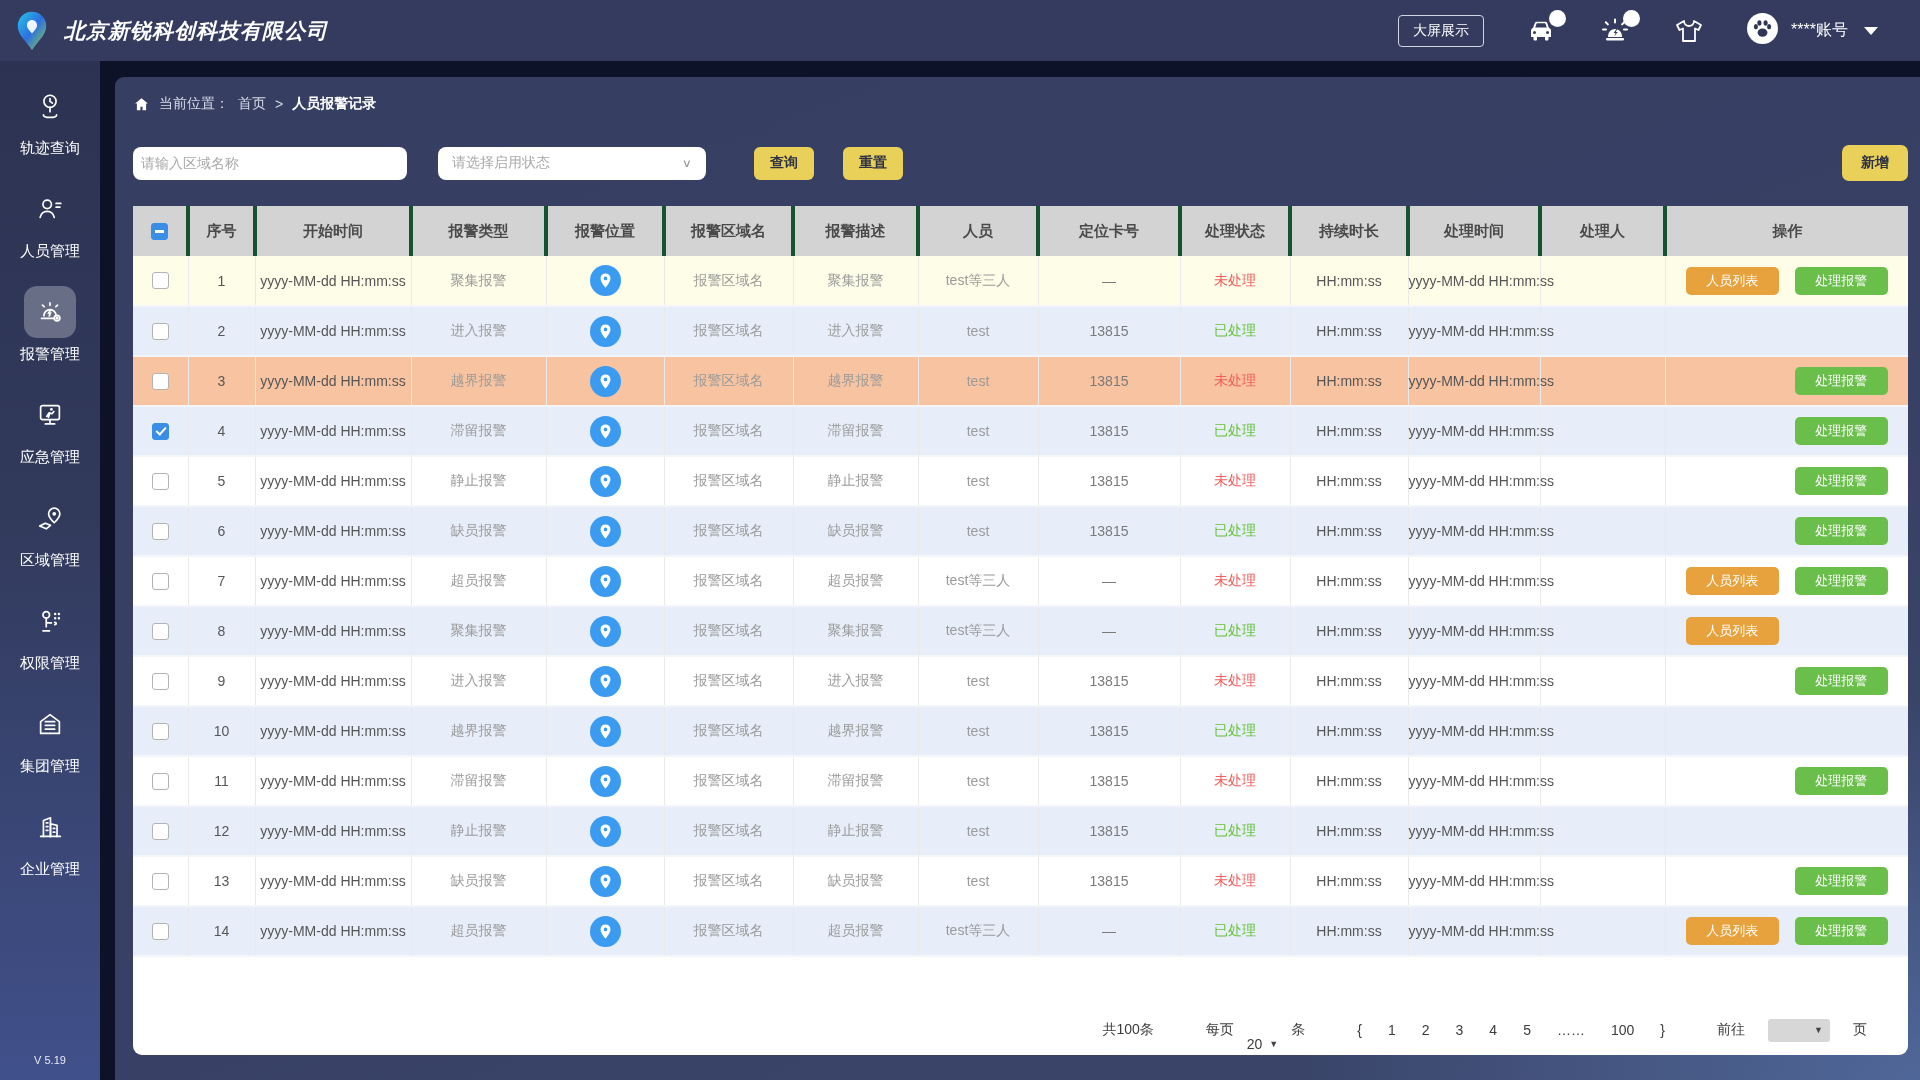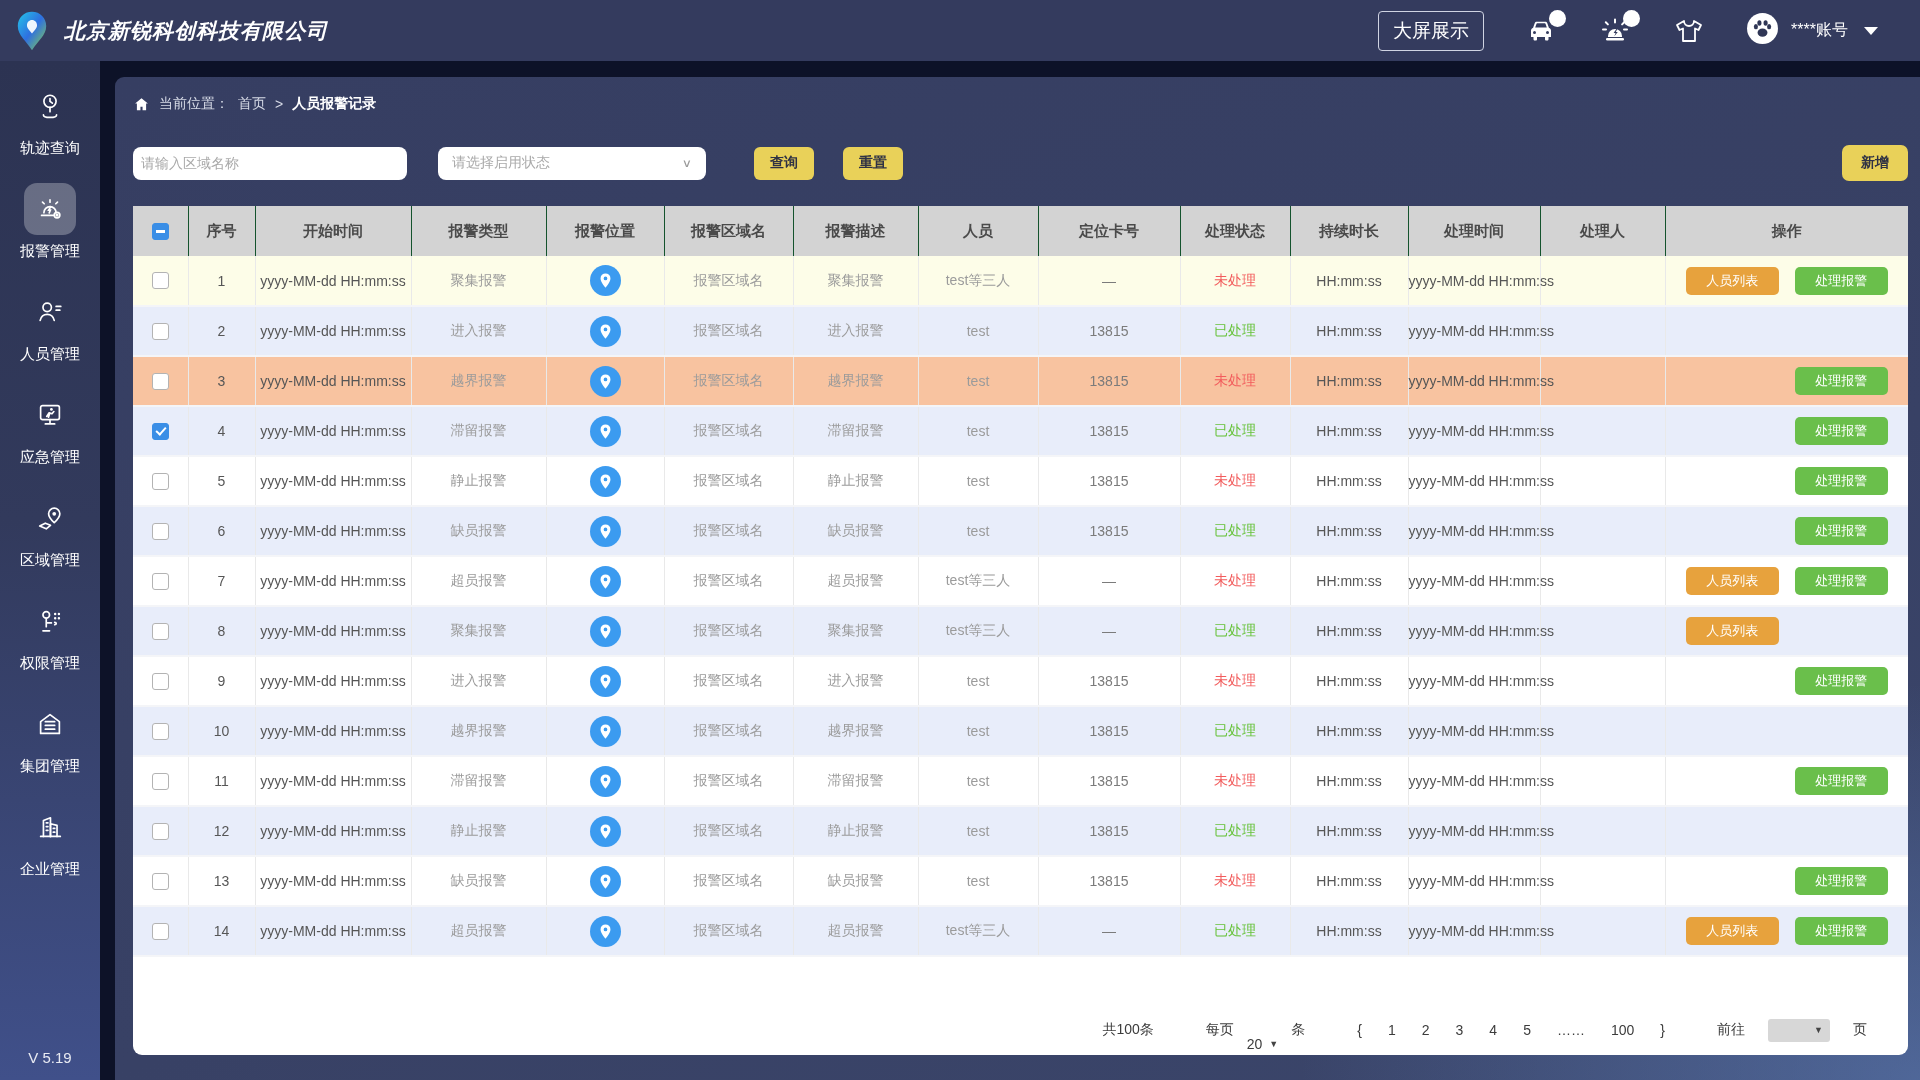--- a/index.html
+++ b/index.html
@@ -5,39 +5,39 @@
   * { margin:0; padding:0; box-sizing:border-box; }
   html,body { width:1920px; height:1080px; overflow:hidden;
     font-family:"Liberation Sans","DejaVu Sans",sans-serif; background:#0d1228; }
 
   
   .top-header { position:absolute; left:0; top:0; width:1920px; height:61px;
     background:var(--header-bg); display:flex; align-items:center; z-index:5; }
   .logo-wrap { width:44px; height:44px; margin-left:10px; display:flex; align-items:center; justify-content:center; }
   .company-name { color:#fff; font-size:21px; font-weight:bold; margin-left:10px; letter-spacing:1px;font-style:italic; }
   .header-right { margin-left:auto; display:flex; align-items:center; gap:40px; padding-right:42px; }
-  .bigscreen-btn { color:#fff; font-size:19px; border:1px solid #cfd3e2; border-radius:4px;
+  .bigscreen-btn { color:#fff; font-size:14px; border:1px solid #cfd3e2; border-radius:4px;
     padding:6px 14px; background:transparent; cursor:pointer; }
   .hicon { position:relative; width:34px; height:34px; display:flex; align-items:center; justify-content:center; }
   .hicon svg { width:32px; height:32px; }
   .badge-dot { position:absolute; top:-4px; right:-8px; width:17px; height:17px; border-radius:50%; background:#fff; }
   .account-area { display:flex; align-items:center; gap:12px; color:#fff; font-size:16px; }
   .avatar svg { width:33px; height:33px; }
   .caret-down { width:0; height:0; border-left:7px solid transparent; border-right:7px solid transparent;
     border-top:8px solid #fff; margin-left:4px; }
 
   
   .sidebar { position:absolute; left:0; top:61px; width:100px; height:1019px;
     background:linear-gradient(180deg,#2c3352 0%,#323a5c 45%,#40508a 100%); padding-top:19px; z-index:4; }
   .side-item { width:100px; height:103px; display:flex; flex-direction:column; align-items:center; cursor:pointer; }
   .side-icon-box { width:52px; height:52px; display:flex; align-items:center; justify-content:center; border-radius:13px; }
   .side-item.active .side-icon-box { background:rgba(255,255,255,.28); }
   .side-icon-box svg { width:30px; height:30px; }
   .side-label { color:#fff; font-size:15px; margin-top:7px; }
-  .version { position:absolute; bottom:14px; width:100%; text-align:center; color:#e8eaf2; font-size:15px; }
+  .version { position:absolute; bottom:14px; width:100%; text-align:center; color:#e8eaf2; font-size:11px; }
 
   
   .main-panel { position:absolute; left:115px; top:77px; width:1805px; height:1003px;
     border-top-left-radius:9px;
     background:
       radial-gradient(1000px 640px at 100% 100%, rgba(96,130,190,.55), rgba(96,130,190,0) 62%),
       linear-gradient(160deg,#363e62 0%,#384165 60%,#3b466b 100%);
     padding:18px 0 0 18px; }
 
   .breadcrumb { display:flex; align-items:center; color:#d7dbe7; font-size:14px; gap:9px; }
@@ -55,21 +55,21 @@
   .btn-yellow { height:33px; border:none; border-radius:6px; background:var(--accent-yellow);
     color:#2f3244; font-size:14px; font-weight:bold; padding:0 16px; cursor:pointer; }
   .btn-query { margin-left:48px; }
   .btn-reset { margin-left:29px; }
   .btn-add { margin-left:auto; margin-right:0; height:36px; padding:0 19px; border-radius:7px; }
 
   
   .table-wrap { margin-top:25px; width:1775px; background:#fff; border-radius:0 0 9px 9px; }
   table { border-collapse:collapse; table-layout:fixed; width:1775px; }
   thead th { height:50px; background:#d3d3d3; color:#4a4a4a; font-size:15px; font-weight:bold;
-    border-right:1px solid #14532d; }
+    border-right:4px solid #14532d; }
   thead th:last-child { border-right:none; }
   tbody td { height:50px; text-align:center; font-size:14px; border-right:1px solid #e9e9e9;
     border-bottom:2px solid #f4f5f8; overflow:visible; }
   tbody td:last-child { border-right:none; }
   tr.bg-white  { background:#ffffff; }
   tr.bg-stripe { background:#e8edfa; }
   tr.bg-yellow { background:#fdfde8; }
   tr.bg-salmon { background:#f8c3a0; }
   .c-no, .c-time, .c-dur, .c-htime { color:#565656; }
   .c-type, .c-area, .c-desc, .c-person { color:#9b9b9b; }
@@ -182,46 +182,46 @@
             <g fill="none" stroke="#fff" stroke-width="1.8" stroke-linecap="round">
               <circle cx="16" cy="11" r="6.5"></circle>
               <path d="M16 8v3l2.5 2"></path>
               <path d="M16 17.5v4.5"></path>
               <path d="M9 25.5c0 1.5 3.1 2.7 7 2.7s7-1.2 7-2.7"></path>
             </g>
           </svg>
         </div>
         <div class="side-label">轨迹查询</div>
       </div>
+      <div class="side-item">
+        <div class="side-icon-box">
+          <svg viewBox="0 0 32 32">
+            <g fill="none" stroke="#fff" stroke-width="1.8" stroke-linecap="round">
+              <circle cx="13" cy="11" r="4.5"></circle>
+              <path d="M5.5 25c1-4.5 4-6.5 7.5-6.5s6.5 2 7.5 6.5"></path>
+              <path d="M22.5 10h5M22.5 14h4"></path>
+            </g>
+          </svg>
+        </div>
+        <div class="side-label">人员管理</div>
+      </div>
       <div class="side-item active">
         <div class="side-icon-box">
           <svg viewBox="0 0 32 32">
             <g fill="none" stroke="#fff" stroke-width="1.8" stroke-linecap="round">
               <path d="M9.5 20a6.5 6.5 0 0 1 13 0"></path>
               <path d="M7 22.8h13"></path>
               <path d="M16 6.2v2.6M8 8.6l1.8 1.8M24 8.6l-1.8 1.8"></path>
               <path d="M16.8 13.5l-2.2 3.6h1.8l-1.2 3"></path>
               <circle cx="23.5" cy="22.5" r="3"></circle>
               <circle cx="23.5" cy="22.5" r=".8" fill="#fff"></circle>
             </g>
           </svg>
         </div>
         <div class="side-label">报警管理</div>
-      </div>
-      <div class="side-item">
-        <div class="side-icon-box">
-          <svg viewBox="0 0 32 32">
-            <g fill="none" stroke="#fff" stroke-width="1.8" stroke-linecap="round">
-              <circle cx="13" cy="11" r="4.5"></circle>
-              <path d="M5.5 25c1-4.5 4-6.5 7.5-6.5s6.5 2 7.5 6.5"></path>
-              <path d="M22.5 10h5M22.5 14h4"></path>
-            </g>
-          </svg>
-        </div>
-        <div class="side-label">人员管理</div>
       </div>
       <div class="side-item">
         <div class="side-icon-box">
           <svg viewBox="0 0 32 32">
             <g fill="none" stroke="#fff" stroke-width="1.8" stroke-linecap="round" stroke-linejoin="round">
               <rect x="6" y="6" width="20" height="15" rx="2"></rect>
               <path d="M11 25.5h10M16 21v4.5"></path>
               <circle cx="17.5" cy="10" r="1.5" fill="#fff" stroke="none"></circle>
               <path d="M12.5 17.5l2.6-3.8 3 1 2-2.4M15.6 14.5l-1.2 3.8"></path>
             </g>

